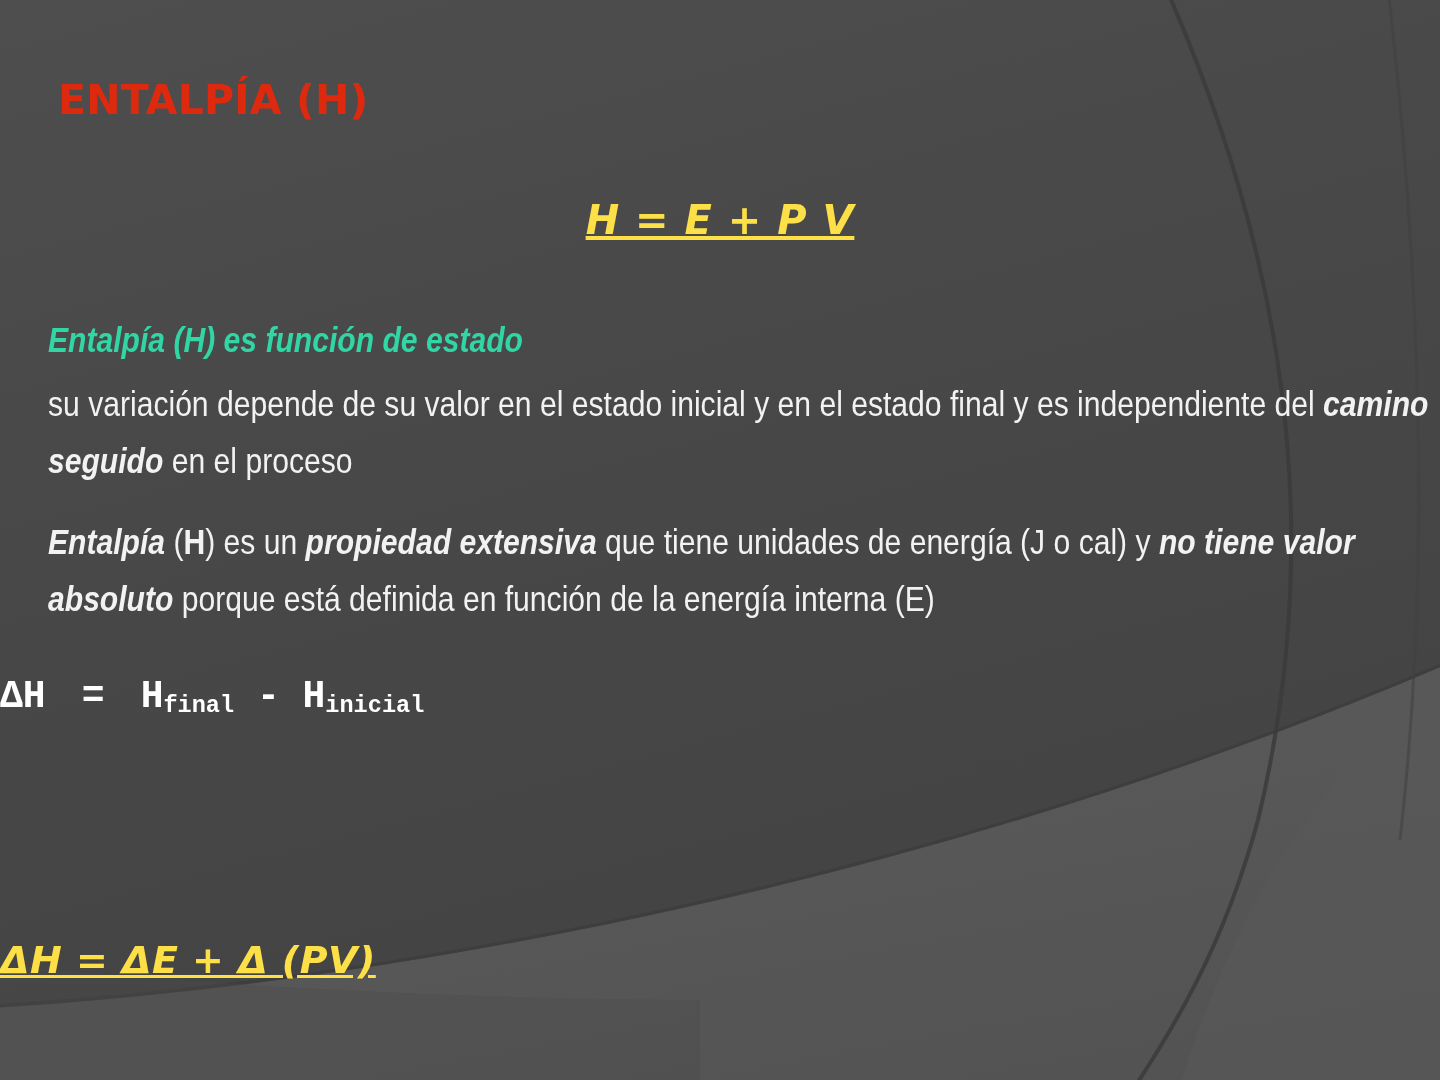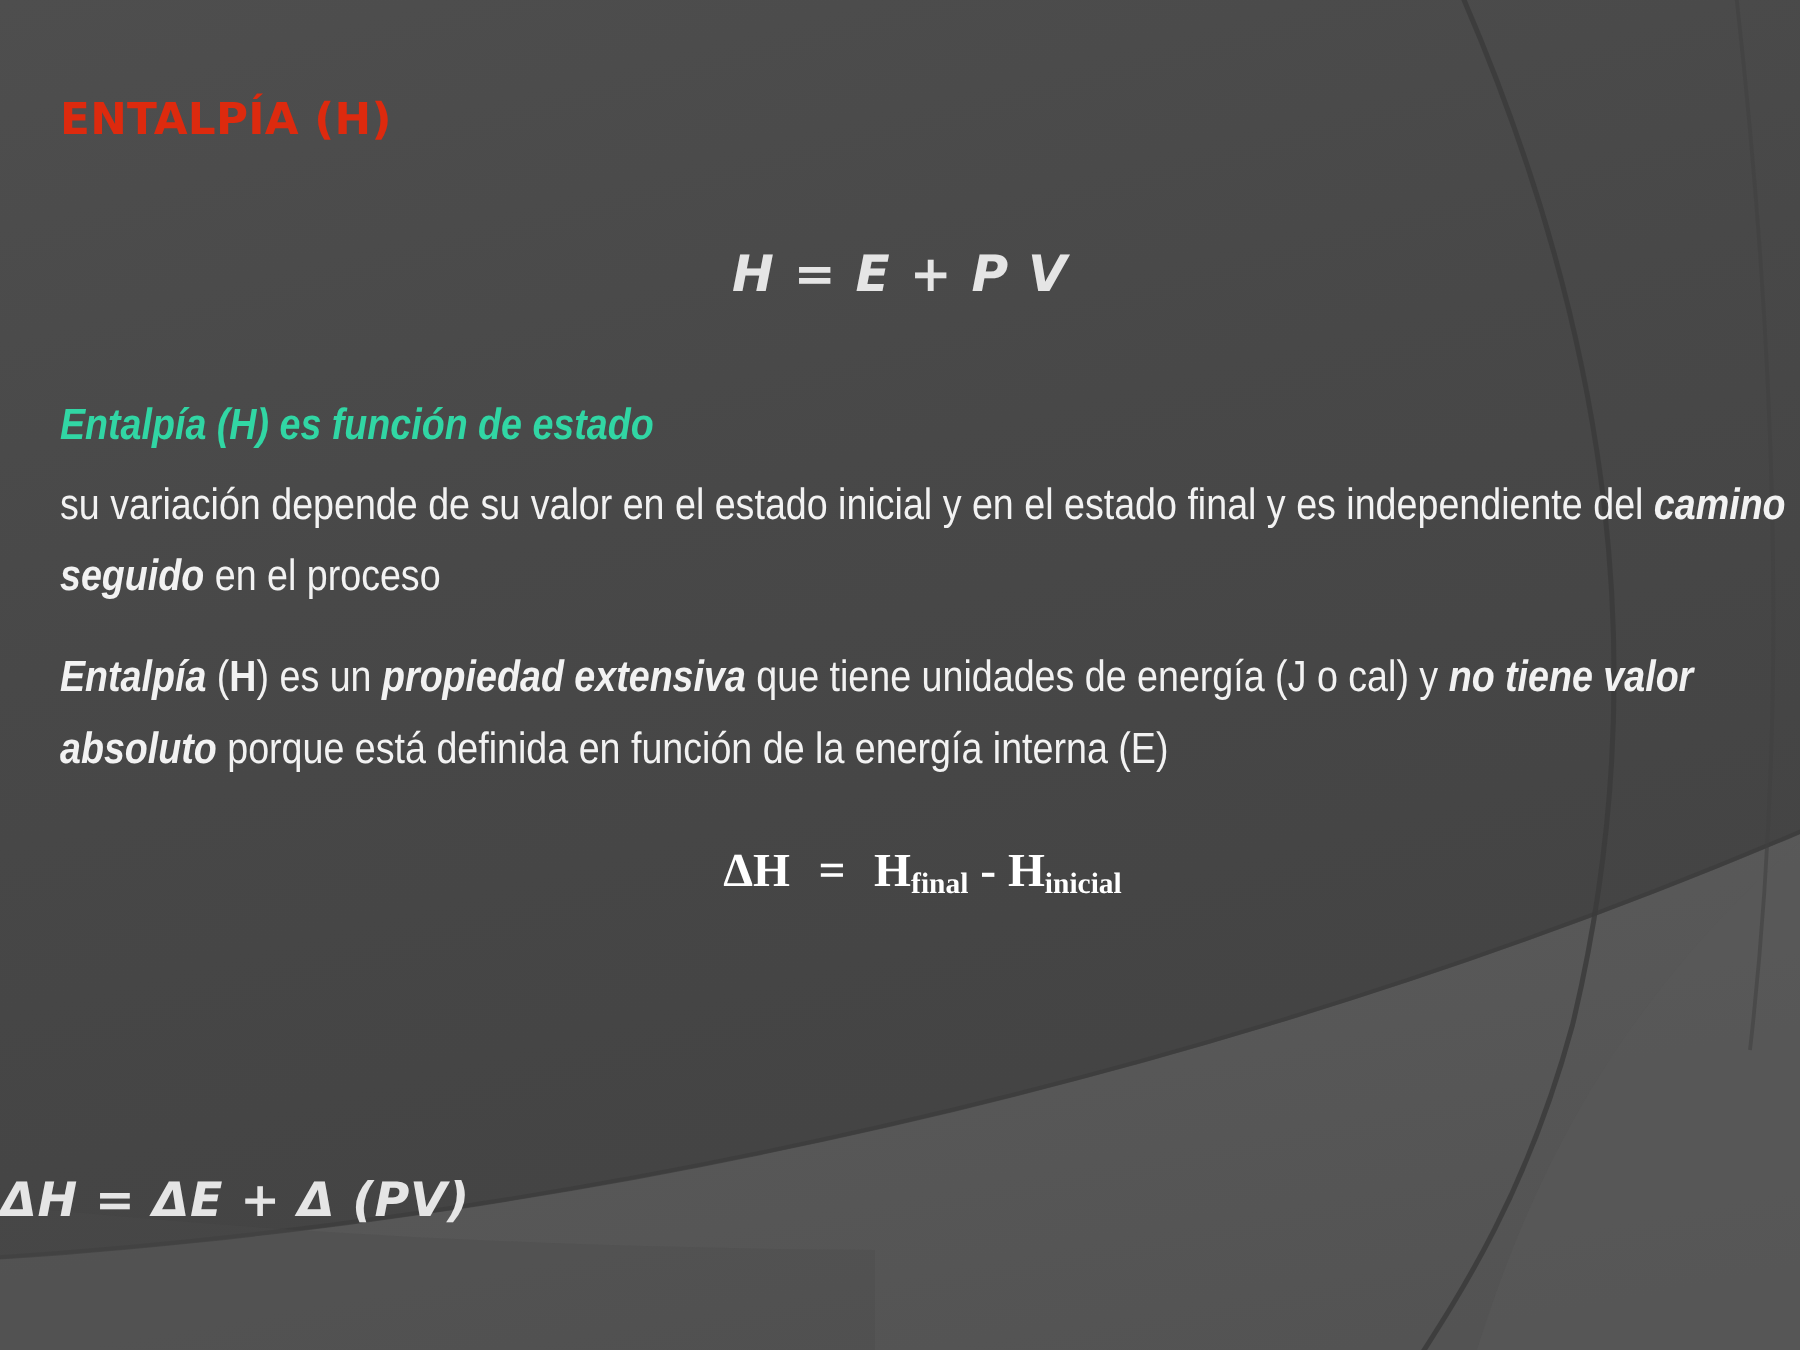--- a/index.html
+++ b/index.html
@@ -38,37 +38,38 @@
 
   .heading-red {
     color: #dd2a0e;
     font-family: "DejaVu Sans", sans-serif;
     font-weight: bold;
     letter-spacing: 0.2px;
     white-space: nowrap;
   }
 
   #title-entalpia {
-    left: 48px;
+    left: 58px;
     top: 76px;
-    font-size: 35px;
+    font-size: 41px;
   }
 
   #heading-variacion {
     left: 28px;
     top: 800px;
     font-size: 35px;
   }
 
   .formula-main {
-    color: #e5e5e5;
+    color: #fde047;
     font-family: "DejaVu Sans", sans-serif;
     font-weight: bold;
     font-style: italic;
     white-space: nowrap;
+    text-decoration: underline;
   }
 
   #formula-h {
     left: 0;
     right: 0;
     top: 197px;
     text-align: center;
     font-size: 40px;
     letter-spacing: 1px;
   }
@@ -79,27 +80,25 @@
     top: 938px;
     text-align: left;
     font-size: 38px;
     letter-spacing: 0.5px;
   }
 
   #formula-delta-h-final {
     left: 0;
     right: 0;
     top: 675px;
-    text-align: center;
     color: #ffffff;
-    font-family: Liberation Serif, serif;
+    font-family: Liberation Mono, monospace;
     font-weight: bold;
     font-size: 38px;
     white-space: nowrap;
-    margin-left: 36px;
   }
   #formula-delta-h-final sub {
     font-size: 0.62em;
     vertical-align: baseline;
     position: relative;
     top: 0.22em;
     font-weight: bold;
   }
   .sp-wide { letter-spacing: 0.35em; }
 

